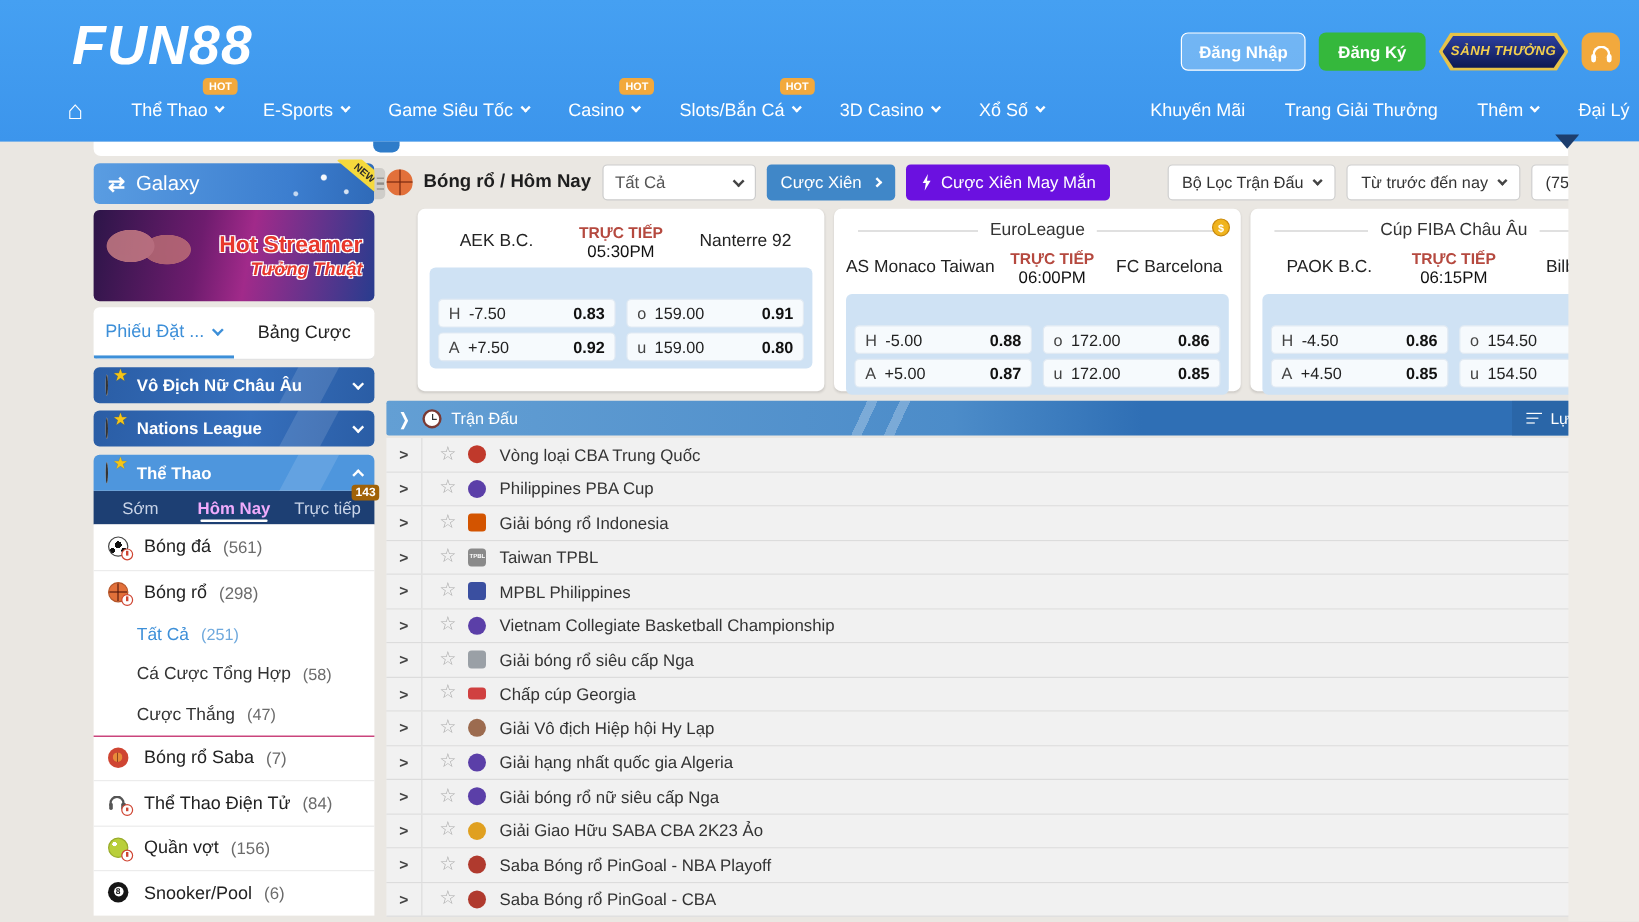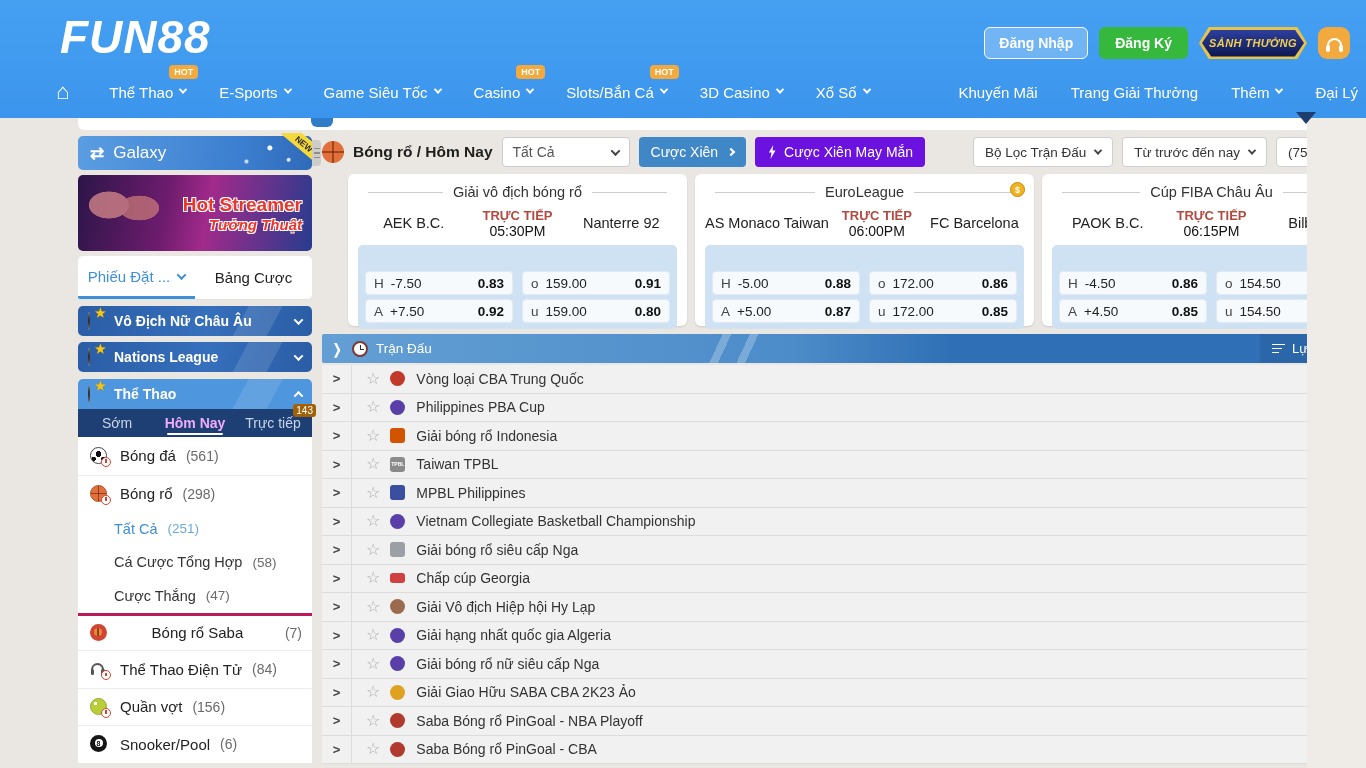--- a/index.html
+++ b/index.html
@@ -58,21 +58,21 @@
   .accordion.light{background:#4e96dd;border-radius:5px 5px 0 0;margin-top:7px;}
   .accordion::after{content:"";position:absolute;right:40px;top:-10px;width:34px;height:60px;background:rgba(255,255,255,.12);transform:skewX(-28deg);}
   .acc-chev{margin-left:auto;}
   .ball-ic{position:relative;width:17px;height:17px;flex:none;}
   .ball{width:16px;height:16px;border-radius:50%;background:radial-gradient(circle at 50% 42%,#111 0 26%,transparent 27%),radial-gradient(circle at 20% 70%,#111 0 14%,transparent 15%),radial-gradient(circle at 80% 70%,#111 0 14%,transparent 15%),#fff;border:1px solid #333;}
   .acc-star{position:absolute;top:-7px;left:7px;color:#f5c518;font-size:12px;text-shadow:0 0 1px #9a7a00;}
   .time-tabs{height:28px;background:#1d3f73;display:flex;color:#c9d4e8;font-size:14px;}
   .time-tab{flex:1;display:flex;align-items:center;justify-content:center;position:relative;}
   .time-tab.active{color:#f0abfc;font-weight:700;}
   .time-tab.active::after{content:"";position:absolute;left:14%;right:14%;bottom:2px;height:2px;background:#fff;border-radius:1px;}
-  .badge-143{position:absolute;right:-4px;top:-5px;background:#a16207;color:#fff;font-size:10px;font-weight:400;padding:1px 3px;border-radius:3px;}
+  .badge-143{position:absolute;right:-4px;top:-5px;background:#a16207;color:#fff;font-size:10px;font-weight:700;padding:1px 3px;border-radius:3px;}
   .sports{background:#fff;}
   .srow{height:37.5px;display:flex;align-items:center;gap:10px;padding:0 10px 0 12px;font-size:15px;color:#222;border-top:1px solid #ececec;cursor:pointer;}
   .srow:first-child{border-top:none;}
   .srow .cnt{color:#6b6b6b;font-size:14px;}
   .srow.sub{height:33.5px;padding-left:36px;border-top:none;font-size:14.5px;color:#333;}
   .srow.sub .cnt{font-size:13.5px;}
   .srow.sub.active{color:#3d8fd8;}
   .srow.sub.active .cnt{color:#6fa9dd;}
   .sic{position:relative;width:20px;height:20px;flex:none;}
   .sic .base{position:absolute;left:0;top:1px;width:17px;height:17px;border-radius:50%;}
@@ -303,21 +303,21 @@
         <span class="cnt">(251)</span>
     </div>
     <div class="srow sub">
       <span>Cá Cược Tổng Hợp</span>
         <span class="cnt">(58)</span>
     </div>
     <div class="srow sub">
       <span>Cược Thắng</span>
         <span class="cnt">(47)</span>
     </div>
-    <div class="srow" style="border-top:3px solid #be185d;justify-content:space-between;">
+    <div class="srow" style="border-top:1px solid #be185d;">
       <span class="sic">
           <span class="base redbb"></span>
         </span>
       <span>Bóng rổ Saba</span>
         <span class="cnt">(7)</span>
     </div>
     <div class="srow">
       <span class="sic">
           <span class="hset"></span>
           <span class="clockov"></span>
@@ -370,23 +370,20 @@
         <i class="cv"></i>
       </div>
     <div class="pill counter">
         <span>(75 / 7</span>
       </div>
   </div>
 
   <div class="cards">
 
     <div class="card">
-      <div class="card-title">
-          <span>Giải vô địch bóng rổ</span>
-        </div>
       <div class="teams">
         <span class="team">AEK B.C.</span>
         <span class="mid">
             <div class="live">TRỰC TIẾP</div>
             <div class="time">05:30PM</div>
           </span>
         <span class="team">Nanterre 92</span>
       </div>
       <div class="odds">
         <div class="ohead">

